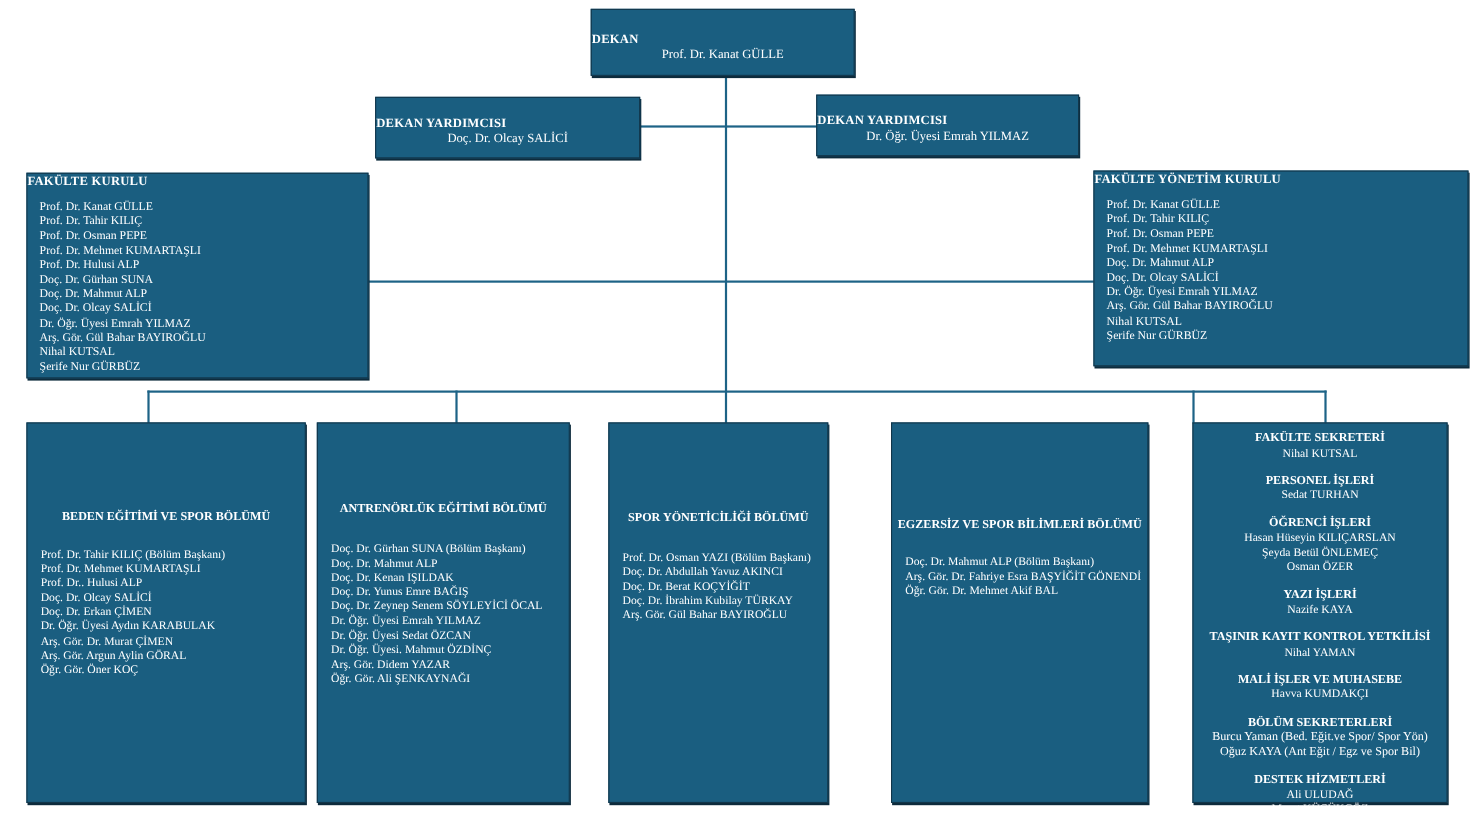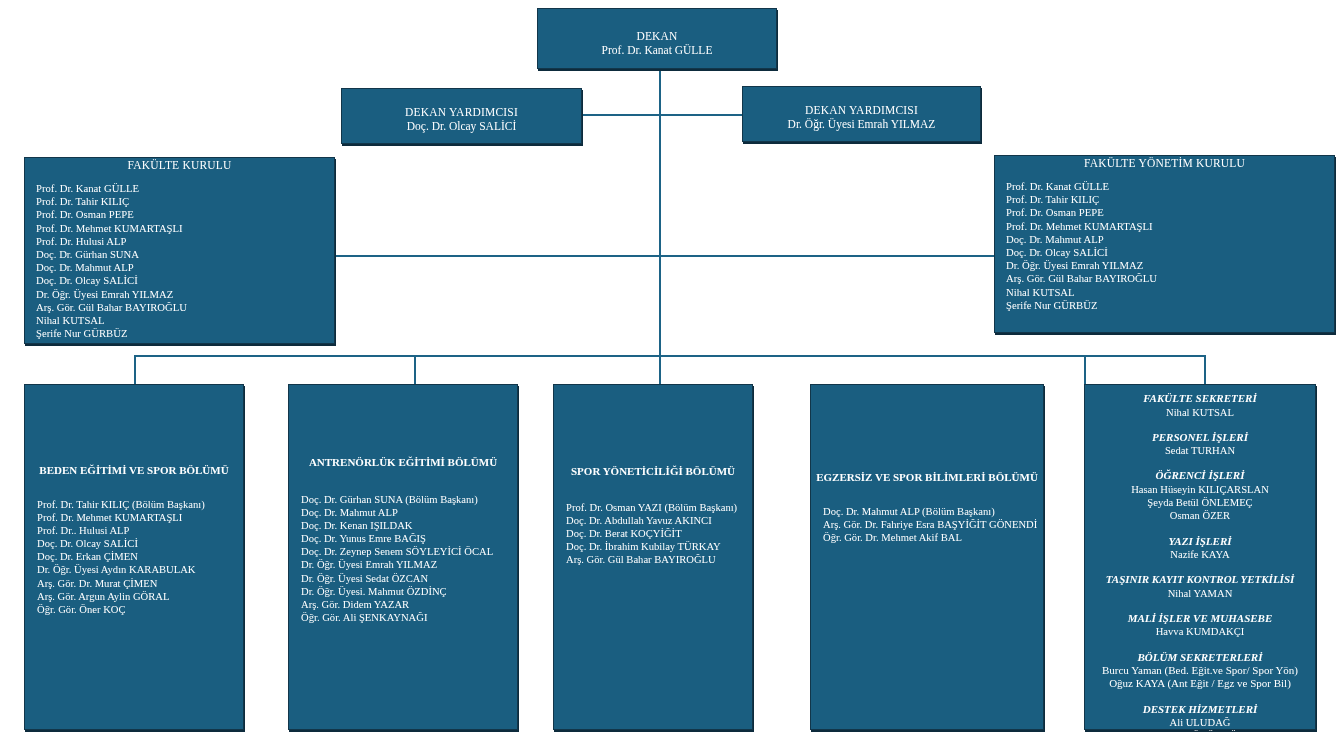--- a/index.html
+++ b/index.html
@@ -22,22 +22,22 @@
   }
   .line{
     position:absolute;
     background:#1d6386;
     z-index:1;
   }
   .line.h{height:2px;}
   .line.v{width:2px;}
 
   .bt{
-    font-weight:normal;
-    text-align:center;
+    font-weight:bold;
+    text-align:left;
     font-size:11.5px;
     line-height:14px;
     letter-spacing:.2px;
   }
   .bs{
     text-align:center;
     font-size:11.5px;
     line-height:14px;
   }
   .lst{
@@ -55,21 +55,21 @@
   #dy2{left:742px;top:86px;width:239px;height:56px;padding-top:16px;}
 
   
   #fk{left:24px;top:157px;width:311px;height:187px;}
   #fyk{left:994px;top:155px;width:341px;height:178px;}
   .council-title{}
   .council-list{margin-top:10px;margin-left:11px;}
 
   
   .dept{top:384px;height:346px;}
-  #d1{left:24px;width:220px;}
+  #d1{left:24px;width:254px;}
   #d2{left:288px;width:230px;}
   #d3{left:553px;width:200px;}
   #d4{left:810px;width:234px;}
   #d5{left:1084px;width:232px;}
 
   .dept .dtitle{position:absolute;left:0;right:0;text-align:center;
     font-weight:bold;font-size:11px;line-height:13px;}
   .dept .dlist{position:absolute;left:12px;right:6px;
     font-size:10.6px;line-height:13.1px;}
 
@@ -78,21 +78,21 @@
   #d2 .dtitle{top:71px;}
   #d2 .dlist{top:108px;}
   #d3 .dtitle{top:80px;text-align:center;}
   #d3 .dlist{top:116px;}
   #d4 .dtitle{top:86px;}
   #d4 .dlist{top:120px;}
 
   
   #d5 .sec{margin-top:12px;text-align:center;}
   #d5 .sec:first-child{margin-top:7px;}
-  #d5 .sec .h{font-weight:bold;font-size:11px;line-height:13.5px;font-style:italic;}
+  #d5 .sec .h{font-weight:bold;font-size:11px;line-height:13.5px;}
   #d5 .sec .n{font-size:10.6px;line-height:13.2px;}
   #d5 .sec .n.small{font-size:11px;}
 </style>
 </head>
 <body>
 
 <div id="chart">
 
   <div class="line v" style="left:659px;top:69px;height:316px;"></div>
   <div class="line h" style="left:580px;top:114px;width:164px;"></div>

